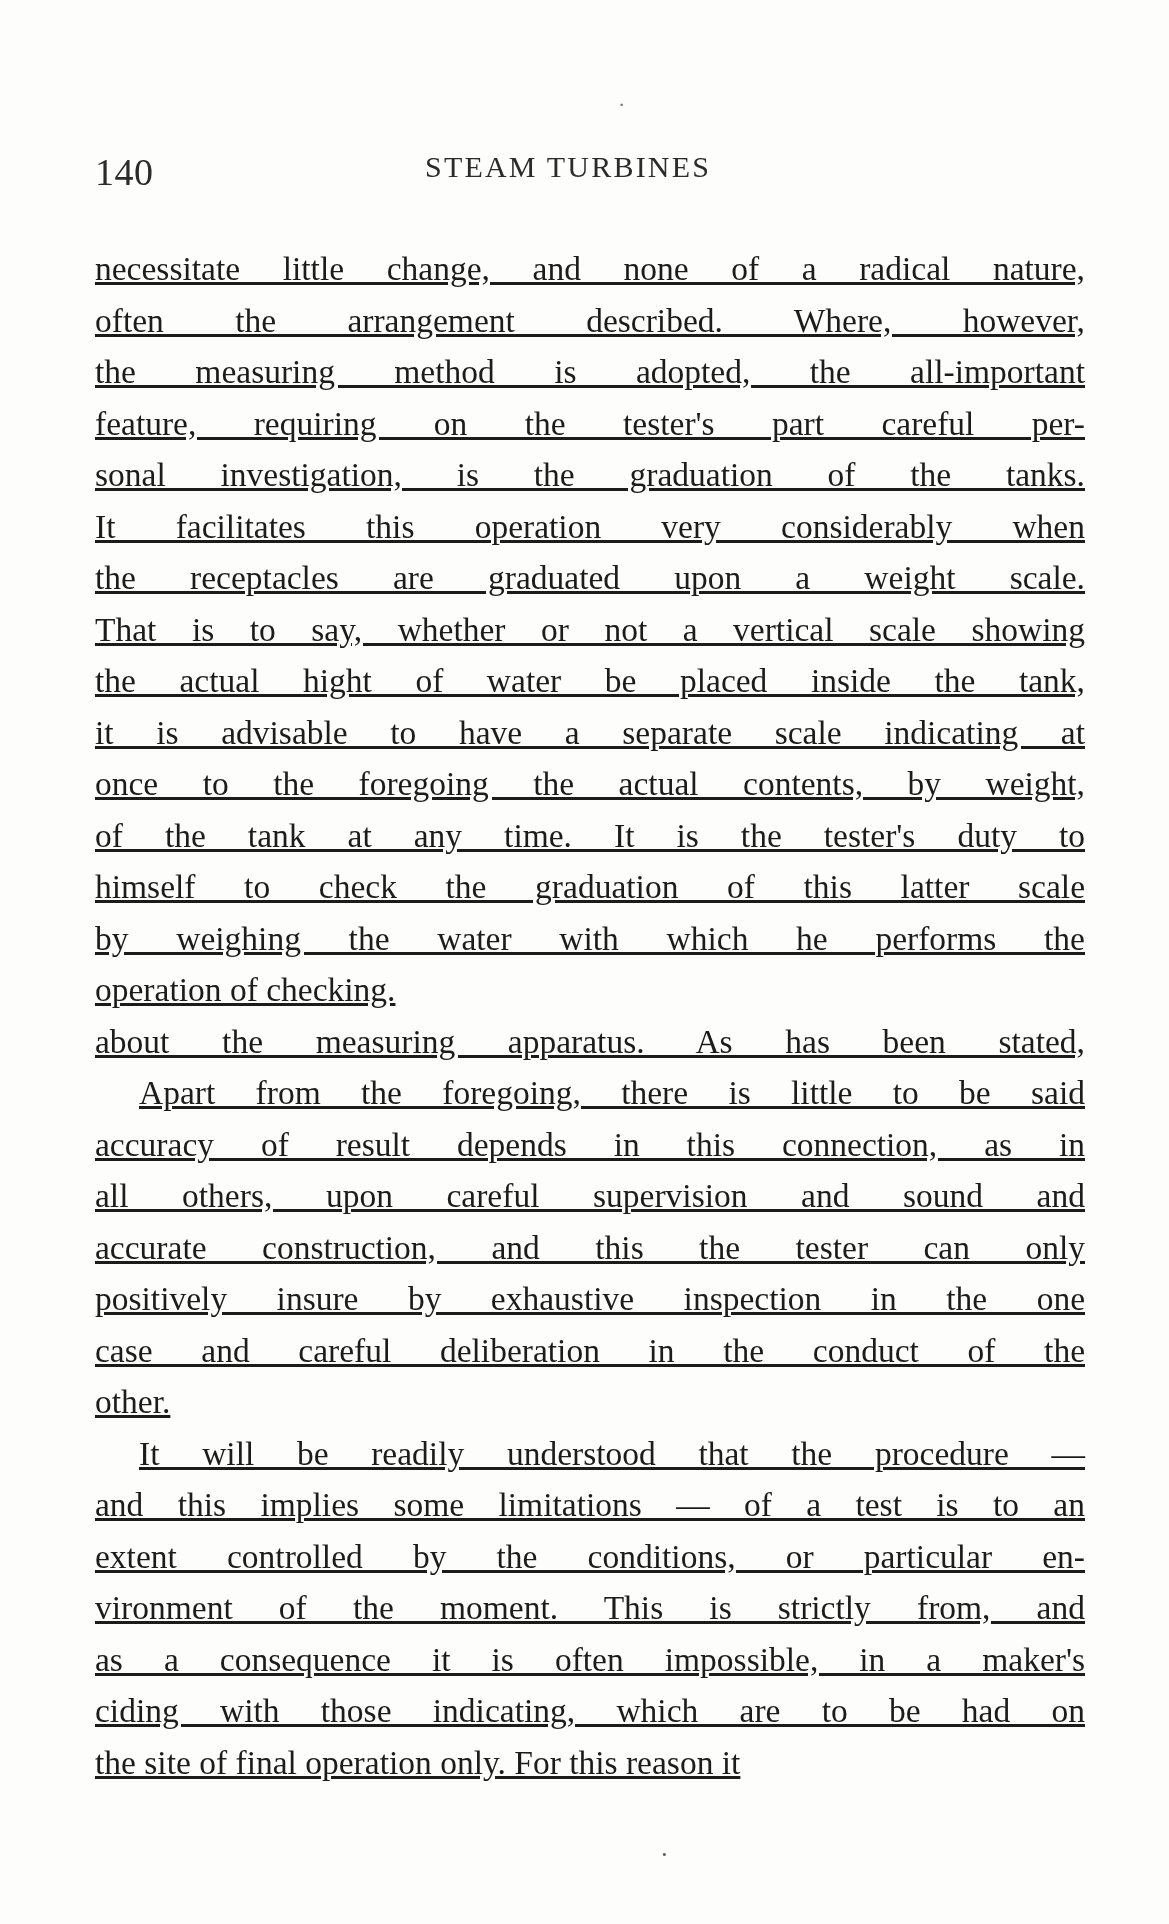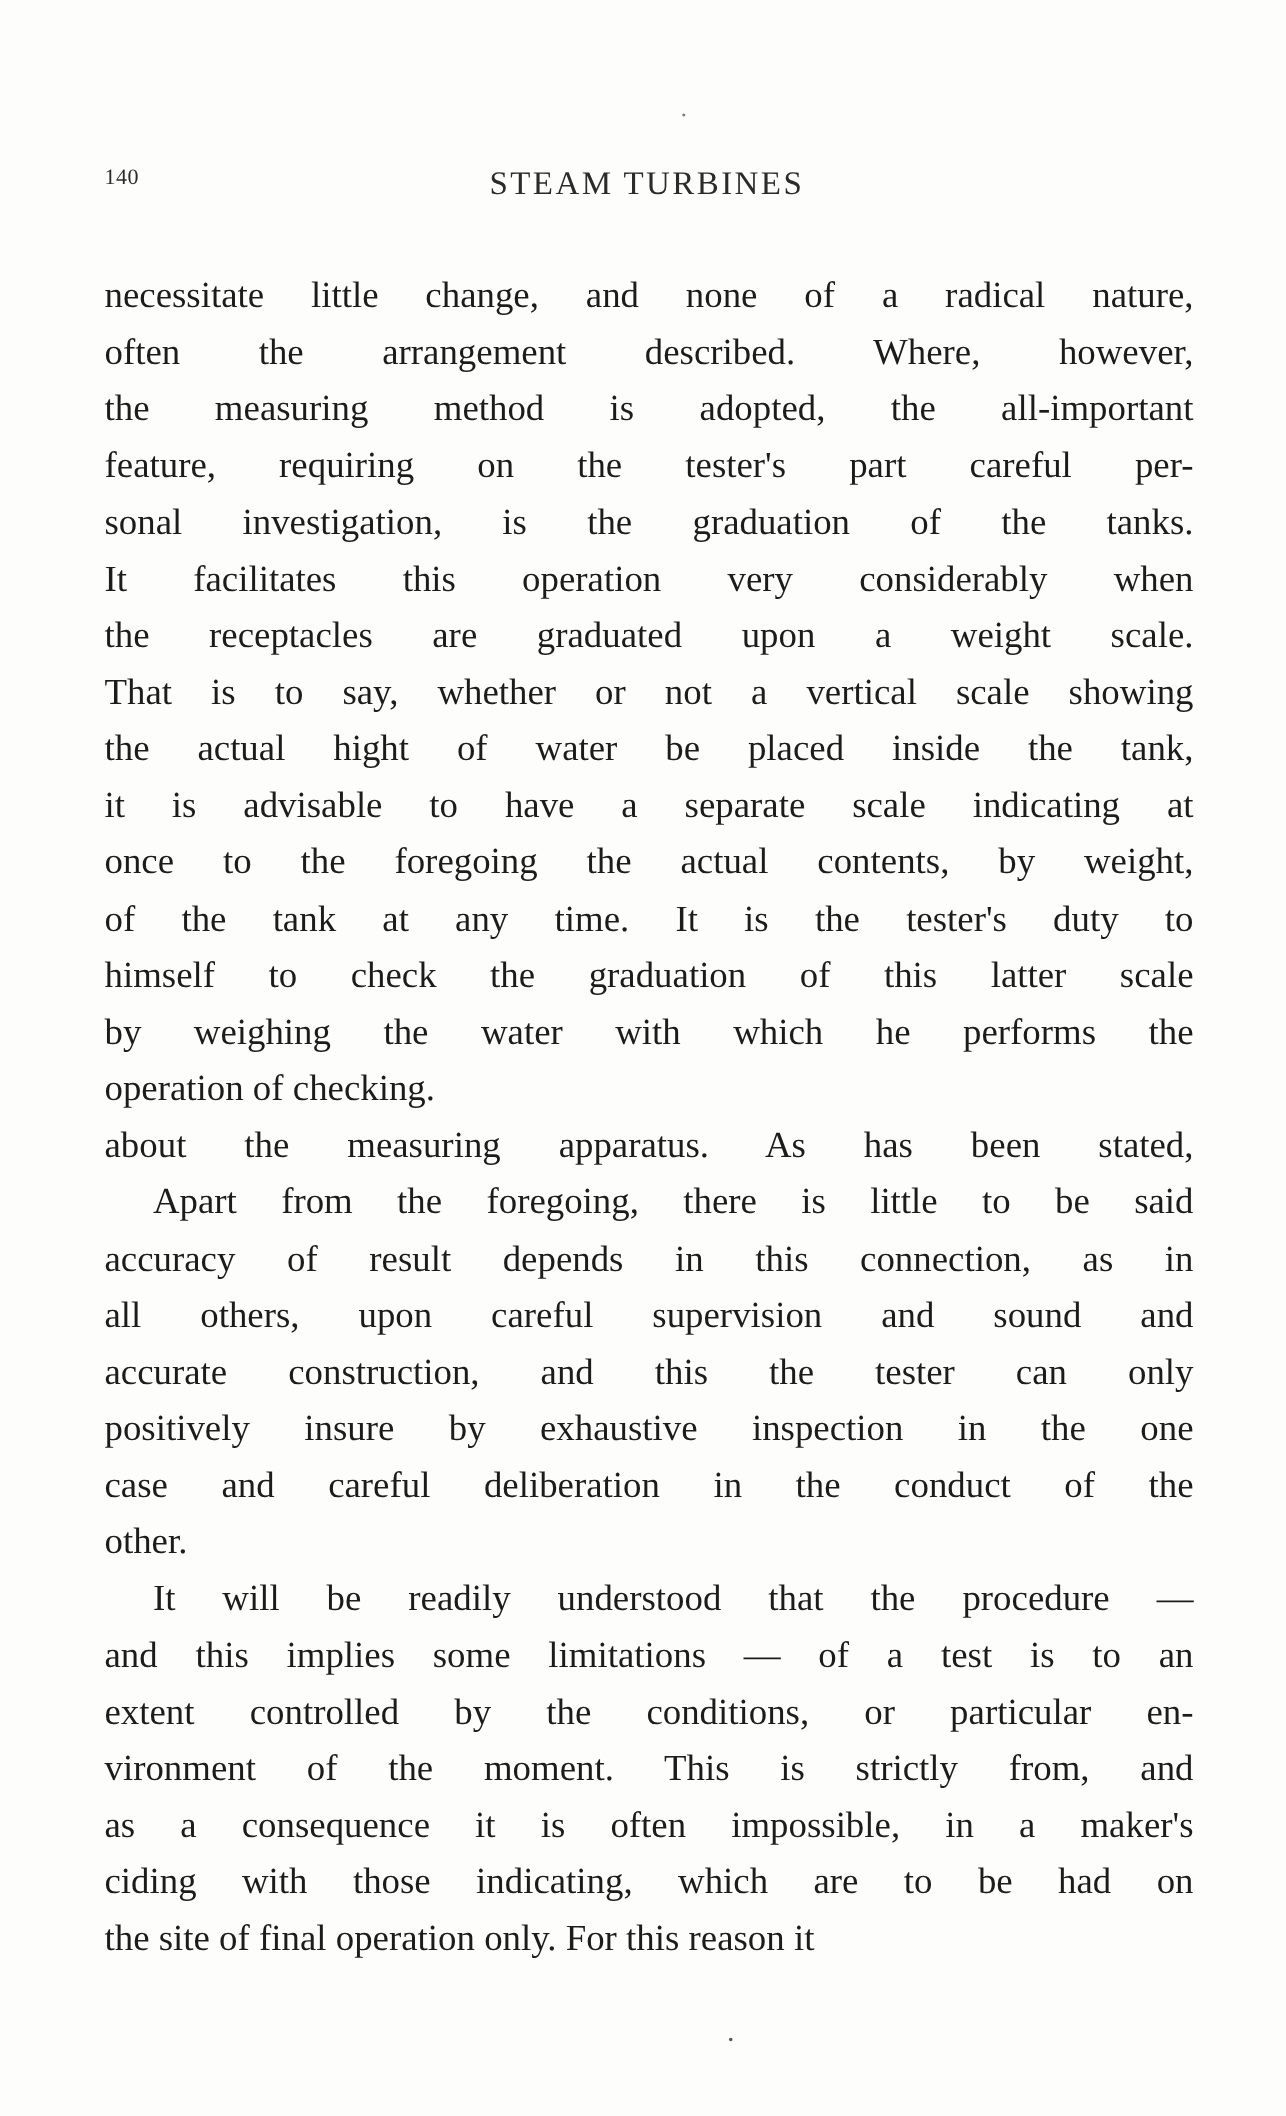--- a/index.html
+++ b/index.html
@@ -27,44 +27,45 @@
     position: absolute;
     left: 95px;
     top: 150px;
     width: 985px;
     height: 40px;
   }
   .folio {
     position: absolute;
     left: 0;
     top: 0;
-    font-size: 20px;
+    font-size: 38px;
     letter-spacing: 0.5px;
     color: #2b2b2b;
   }
   .running-head {
     position: absolute;
-    left: 350px;
+    left: 330px;
     top: 0;
     font-size: 30px;
     letter-spacing: 2.2px;
     color: #2b2b2b;
     white-space: nowrap;
   }
   .body-text {
     position: absolute;
     left: 95px;
     top: 243px;
     width: 990px;
   }
   .para {
     margin: 0 0 0 0;
     font-size: 33.5px;
     line-height: 51.5px;
     color: #1c1c1c;
+    text-decoration: underline;
   }
   .para .line {
     display: block;
     white-space: nowrap;
   }
   .para .line.just {
     text-align: justify;
     text-align-last: justify;
   }
   .indent {

